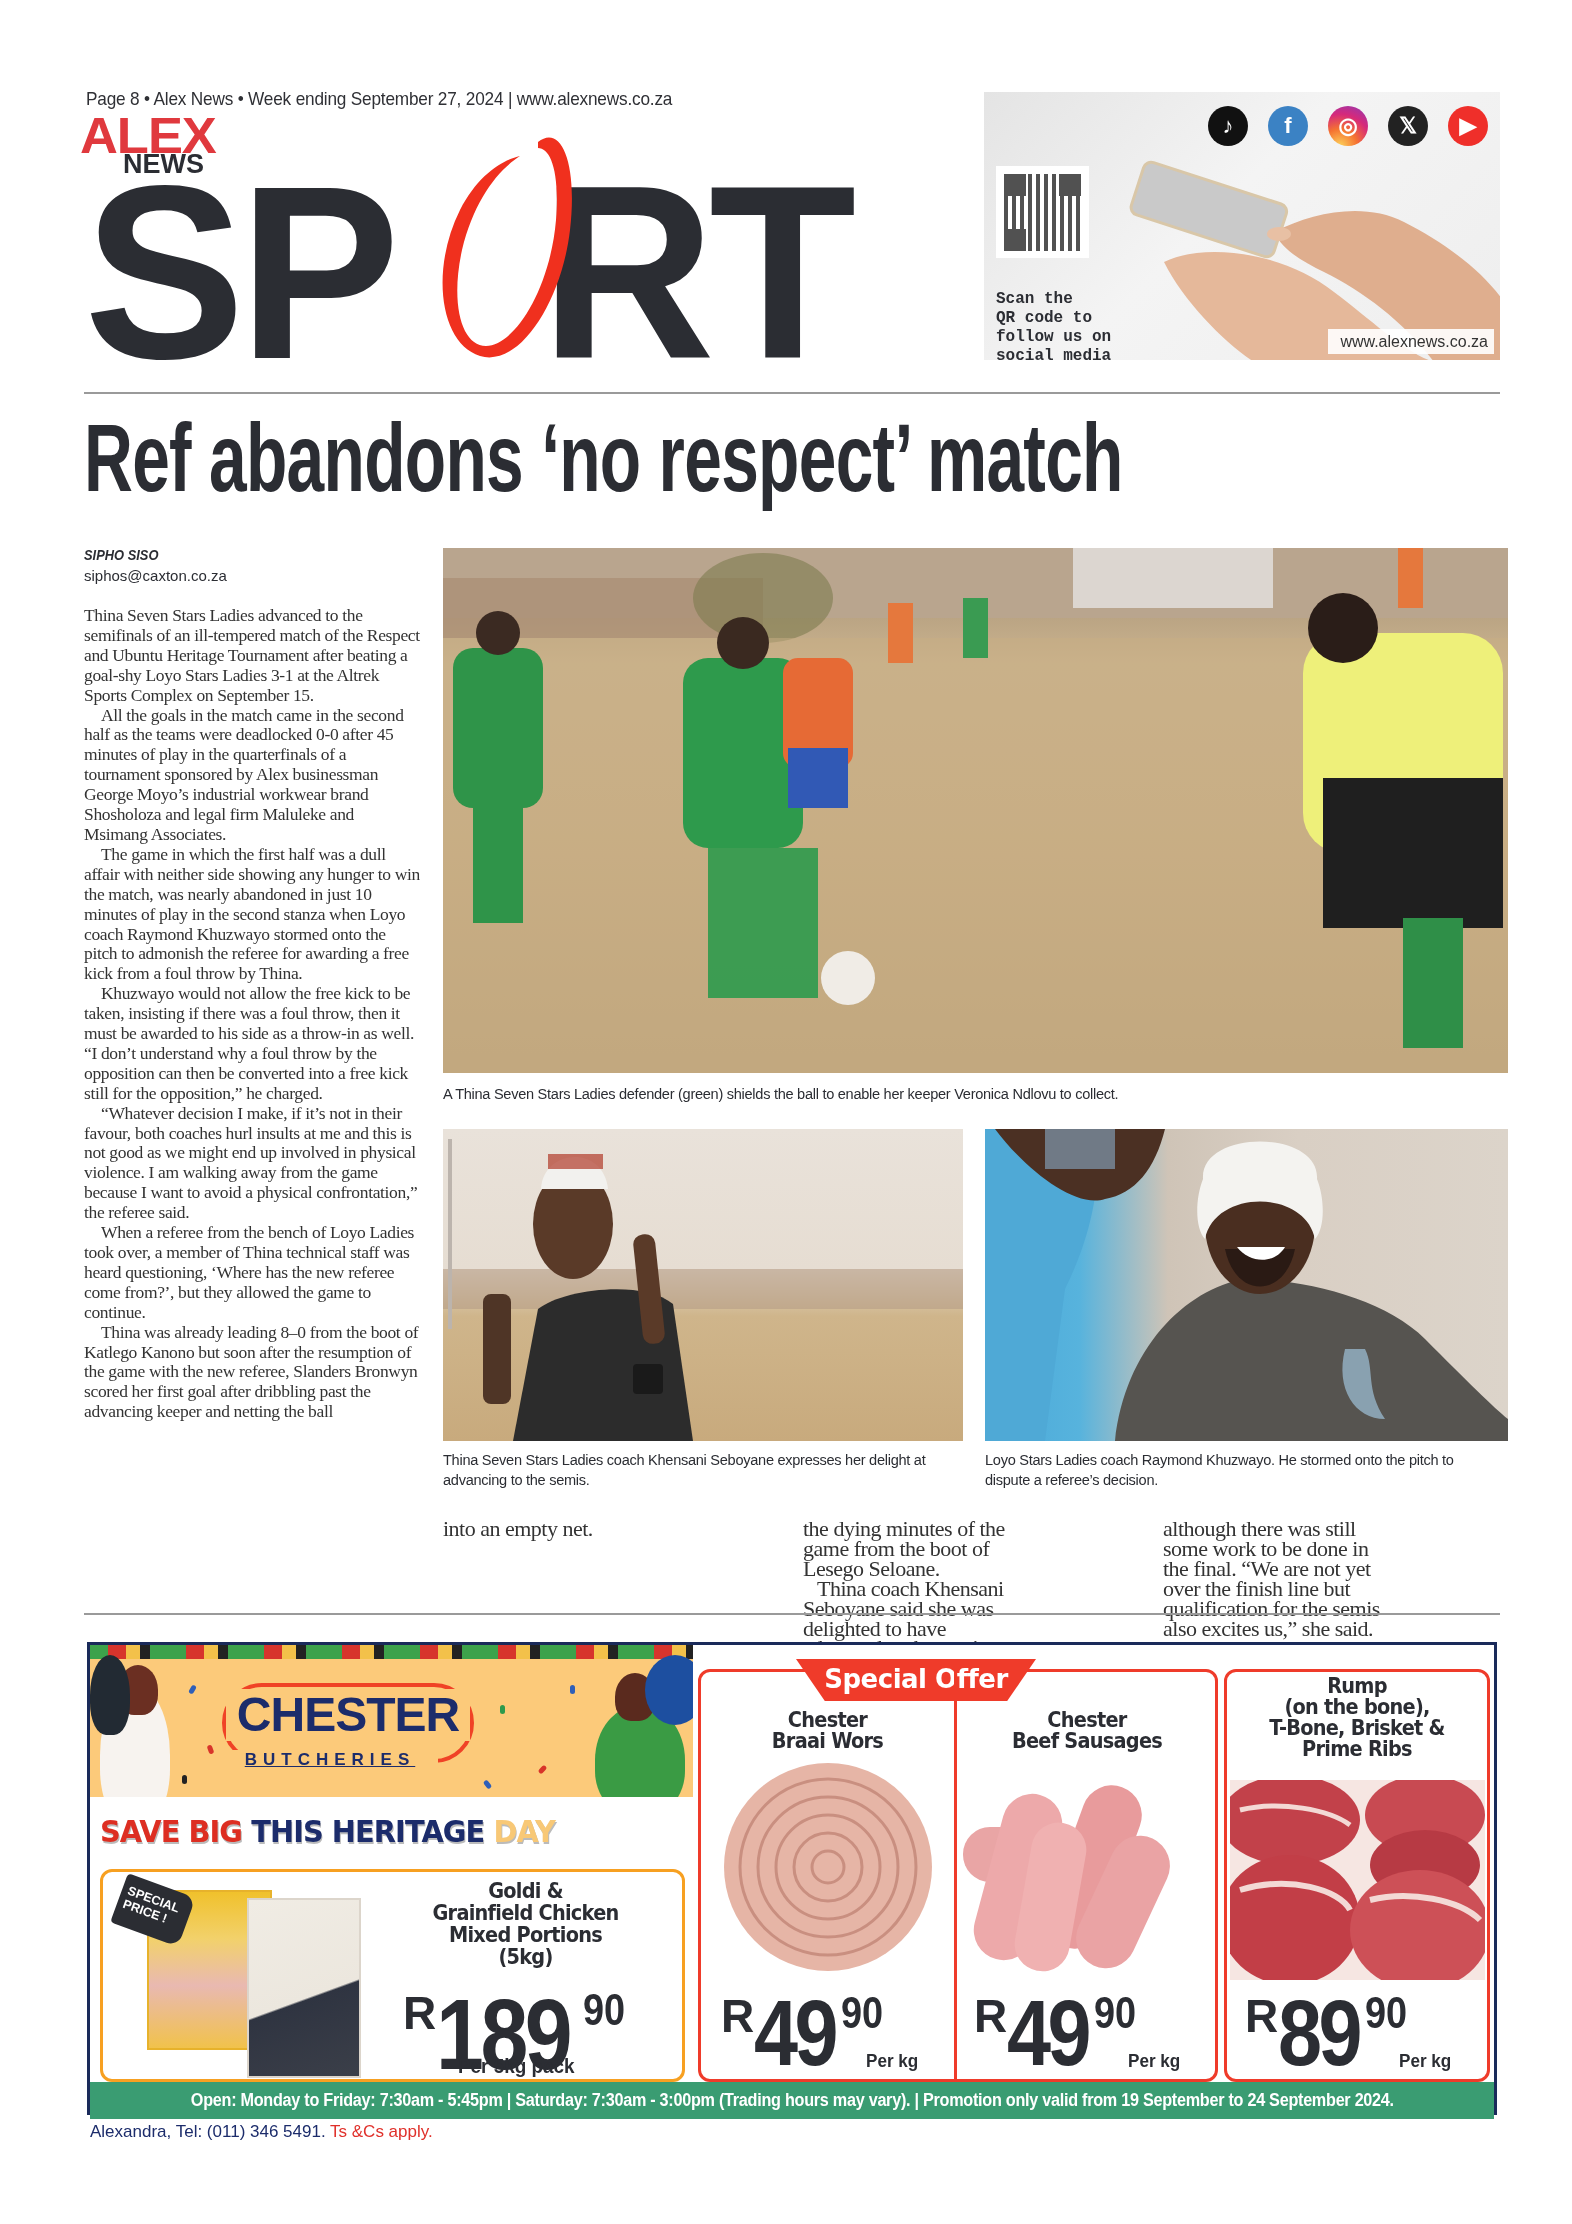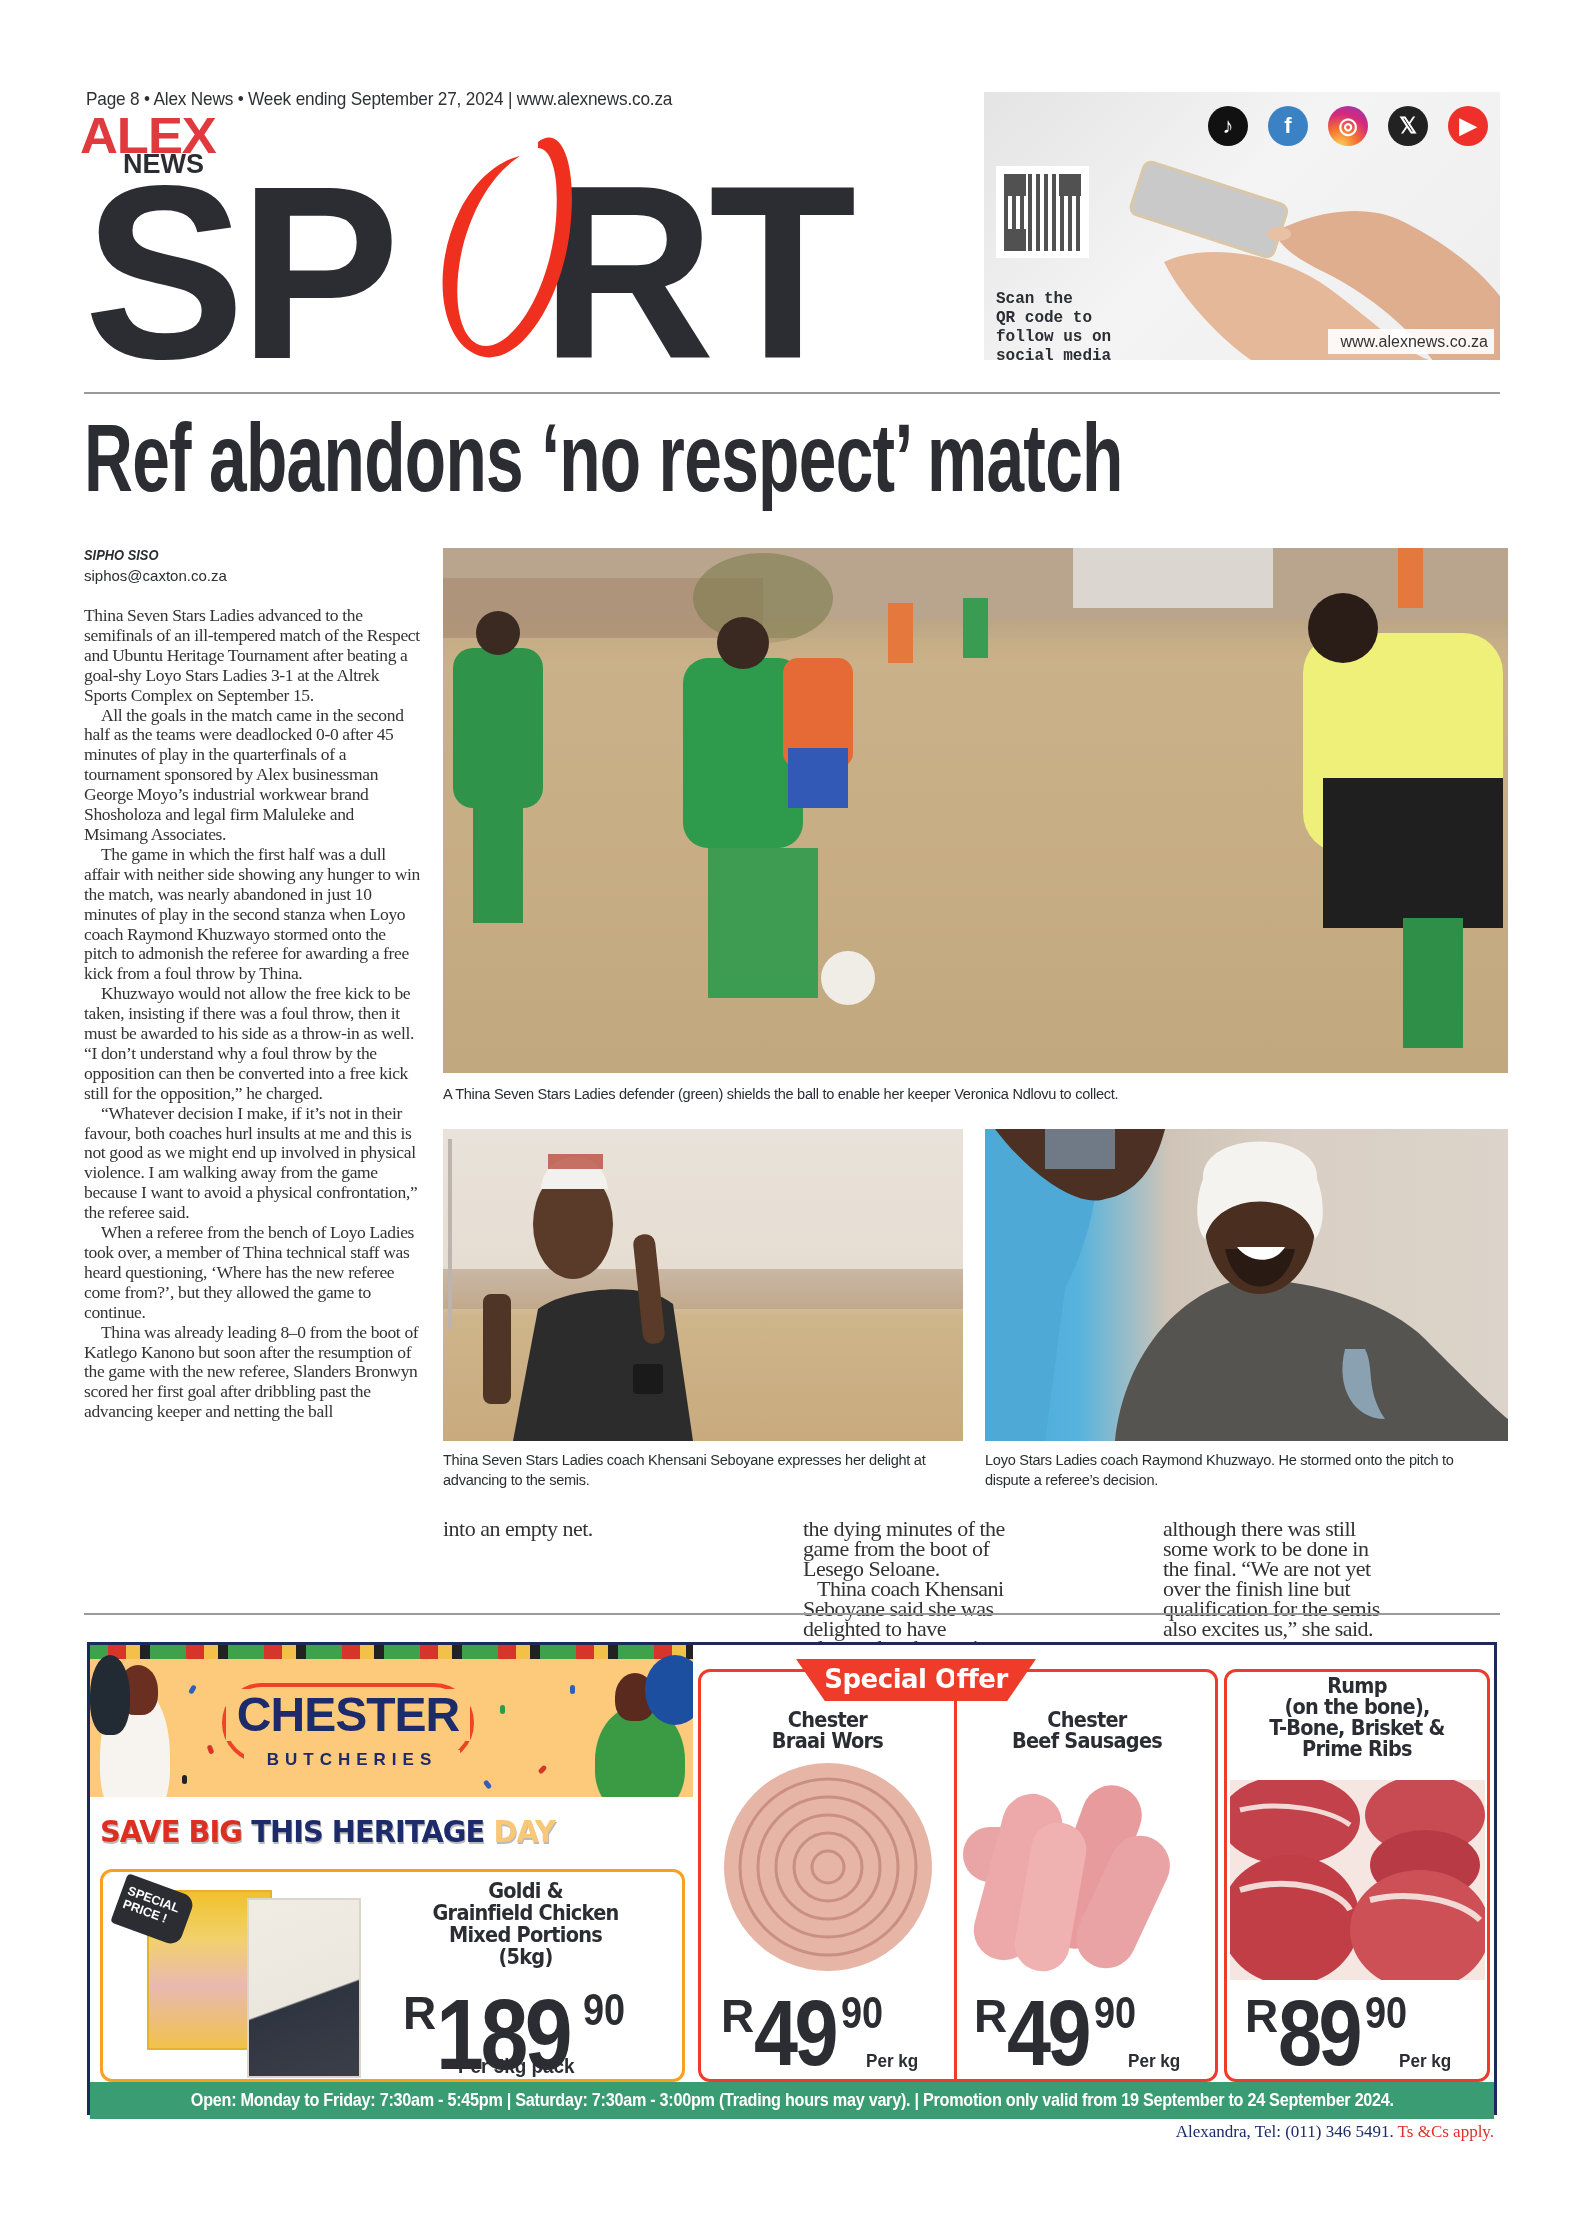--- a/index.html
+++ b/index.html
@@ -86,21 +86,21 @@
   .per-lbl { position: absolute; font-family: "Liberation Sans", sans-serif; font-weight: 700; color: #2b2d33; white-space: nowrap; transform: scaleX(0.9); transform-origin: left; }
 
   .offer-box { position: absolute; top: 24px; height: 413px; border: 3px solid #ef3b2a; border-radius: 12px; background: #fff; }
   .offer-divider { position: absolute; top: 0; bottom: 0; width: 3px; background: #ef3b2a; }
   .special-ribbon { position: absolute; left: 95px; top: -13px; width: 240px; height: 42px; background: #ef3b2a; clip-path: polygon(0 0, 100% 0, 88% 100%, 12% 100%); color: #fff; font-family: "DejaVu Sans", sans-serif; font-weight: 700; font-size: 26px; text-align: center; line-height: 40px; letter-spacing: -0.5px; }
   .prod-title { position: absolute; text-align: center; font-family: "DejaVu Sans", sans-serif; font-weight: 700; font-size: 21px; line-height: 21px; color: #2b2d33; letter-spacing: -0.8px; transform: scaleX(0.92); }
   .prod-img { position: absolute; }
 
   .hours-bar { position: absolute; left: 0; top: 437px; width: 100%; height: 37px; background: #3a9c72; color: #fff; font-family: "Liberation Sans", sans-serif; font-weight: 700; font-size: 18px; line-height: 36px; text-align: center; white-space: nowrap; letter-spacing: -0.3px; }
   .hours-bar span { display: inline-block; transform: scaleX(0.9); }
-  .contact-line { position: absolute; left: 0; top: 477px; width: 100%; text-align: right; font-family: Liberation Serif, serif; font-size: 17px; color: #1c2c6b; }
+  .contact-line { position: absolute; left: 0; top: 477px; width: 100%; text-align: left; font-family: Liberation Sans, sans-serif; font-size: 17px; color: #1c2c6b; }
   .contact-line .tc { color: #e0302a; }
 </style>
 </head>
 <body>
 
 <div class="abs folio">Page 8 • Alex News  • Week ending September 27, 2024 | www.alexnews.co.za</div>
 <div class="abs logo-alex">ALEX</div>
 <div class="abs logo-news">NEWS</div>
 
 <div class="abs sport-word">
@@ -243,21 +243,21 @@
     <div class="confetti" style="left:118px; top:100px; background:#d8342a; transform:rotate(-20deg);"></div>
     <div class="confetti" style="left:410px; top:60px; background:#2e9a4c;"></div>
     <div class="confetti" style="left:450px; top:120px; background:#d8342a; transform:rotate(45deg);"></div>
     <div class="confetti" style="left:480px; top:40px; background:#2f5fb8;"></div>
     <div class="confetti" style="left:92px; top:130px; background:#222;"></div>
     <div class="confetti" style="left:395px; top:135px; background:#2f5fb8; transform:rotate(-40deg);"></div>
 
     <div class="chester-pill">
       <div class="chester-word">CHESTER</div>
     </div>
-    <div class="butch-word" style="left:154px; right:auto; width:216px; top:105px;">BUTCHERIES</div>
+    <div class="butch-word" style="left:132px; right:auto; width:216px; top:105px;text-decoration:underline;">BUTCHERIES</div>
   </div>
 
   <div class="heritage">
     <span class="c1">SAVE BIG </span><span class="c2">THIS HERITAGE </span><span class="c3">DAY</span>
   </div>
 
   <div class="chicken-box">
     <div class="pack-goldi"></div>
     <div class="pack-grain"></div>
     <div class="special-tag">

